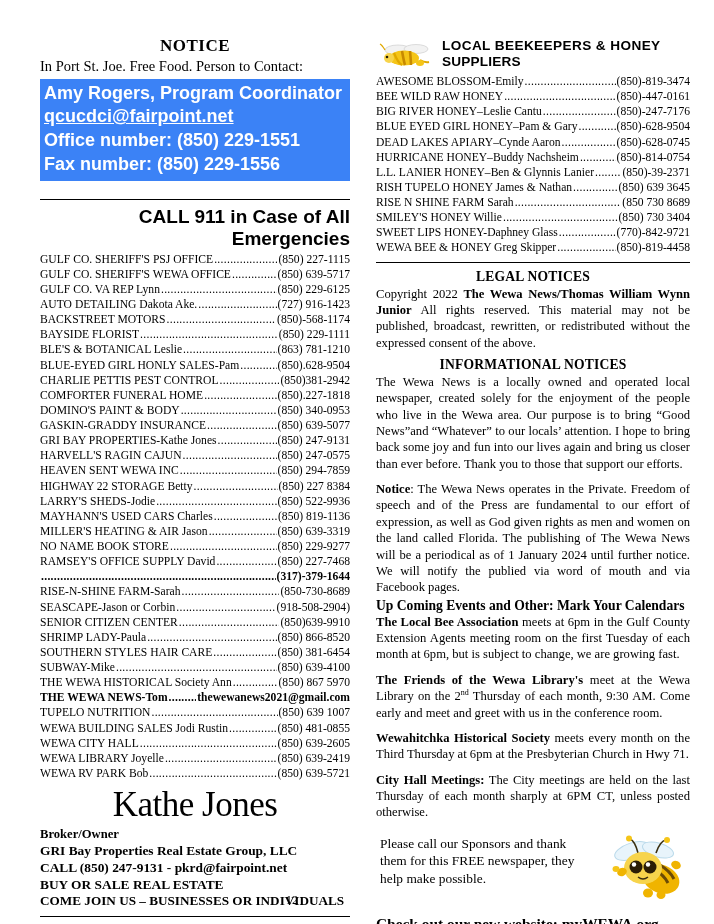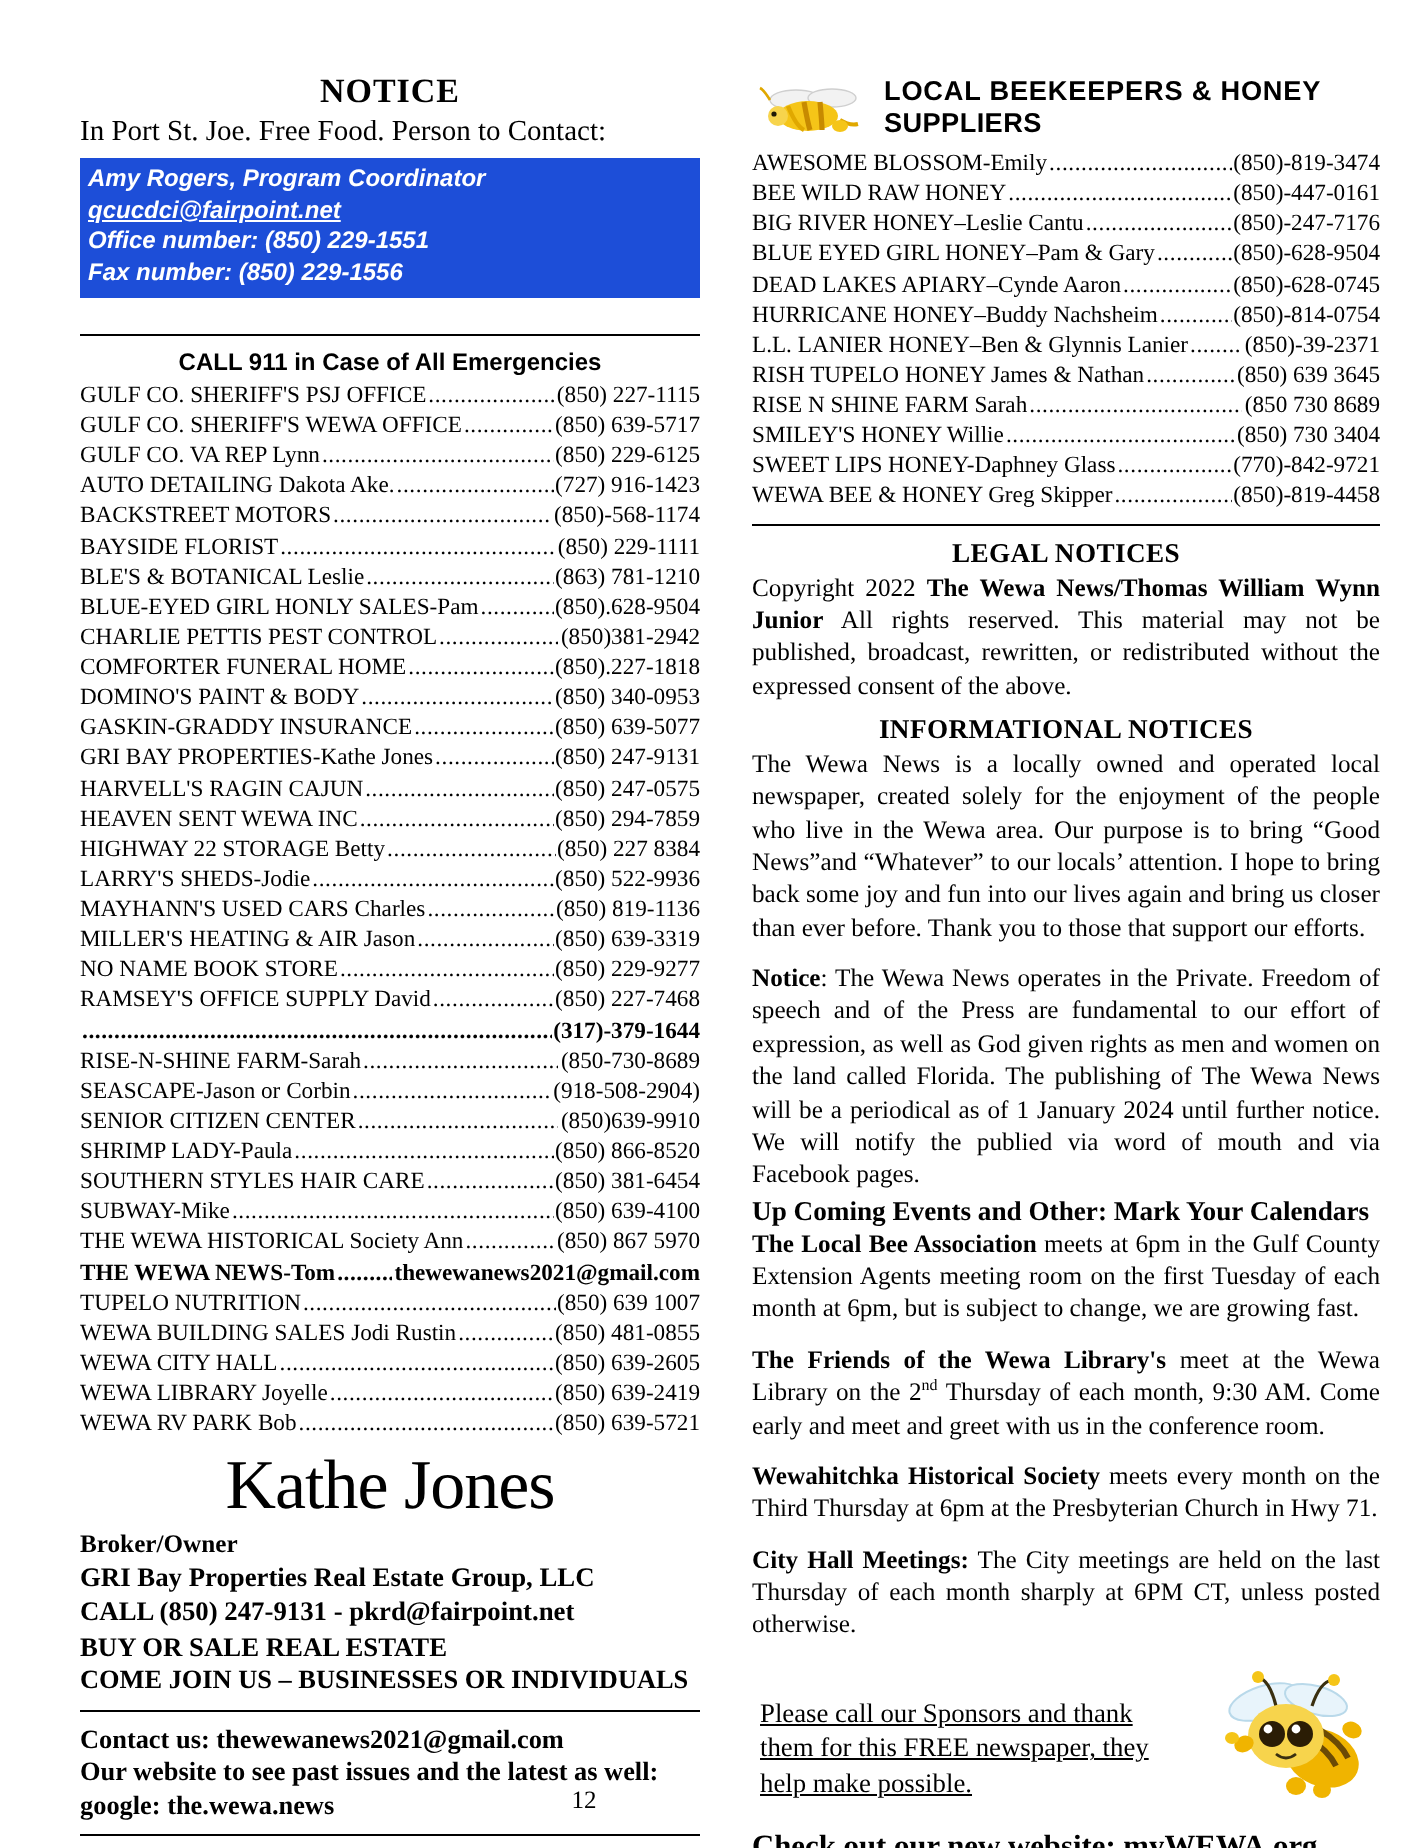--- a/index.html
+++ b/index.html
@@ -38,47 +38,46 @@
     font-size: 17px;
     letter-spacing: 0.5px;
     margin: 0 0 2px 0;
   }
   .notice-sub {
     font-size: 14.5px;
     margin: 0 0 4px 0;
     line-height: 1.15;
   }
   .blue-box {
-    background: #1d4ed8;
+    background: #3b82f6;
     color: #ffffff;
     font-family: "Liberation Sans", sans-serif;
-    font-style: italic;
-    font-weight: bold;
-    font-size: 12px;
+    font-weight: bold;
+    font-size: 18px;
     line-height: 1.32;
     padding: 3px 4px 4px 4px;
   }
   .blue-box .email { text-decoration: underline; }
   .rule-thick {
     border: 0;
     border-top: 1.6px solid #000;
     margin: 18px 0 6px 0;
   }
   .rule-thin {
     border: 0;
     border-top: 1px solid #000;
     margin: 6px 0 6px 0;
   }
 
   
   .dir-head {
-    text-align: center;
+    text-align: right;
     font-family: "Liberation Sans", sans-serif;
     font-weight: bold;
-    font-size: 12px;
+    font-size: 19px;
     margin: 2px 0 2px 0;
   }
   .dir-list { margin: 0; padding: 0; list-style: none; }
   .dir-row {
     display: flex;
     align-items: baseline;
     font-size: 11.6px;
     line-height: 1.305;
     white-space: nowrap;
     overflow: hidden;
@@ -158,24 +157,23 @@
   .para b { font-weight: bold; }
   .para sup { font-size: 8px; vertical-align: super; }
   .para-head {
     font-size: 13.6px;
     font-weight: bold;
     margin: 2px 0 0 0;
   }
 
   .sponsor-call {
     display: flex;
-    align-items: flex-end;
+    align-items: flex-start;
     margin-top: 14px;
     gap: 4px;
-    text-decoration: underline;
   }
   .sponsor-call-text {
     font-size: 13.4px;
     line-height: 1.32;
     flex: 1 1 auto;
     padding-left: 4px;
   }
   .bee-big { flex: 0 0 auto; width: 92px; height: 66px; }
 
   .website-line {

